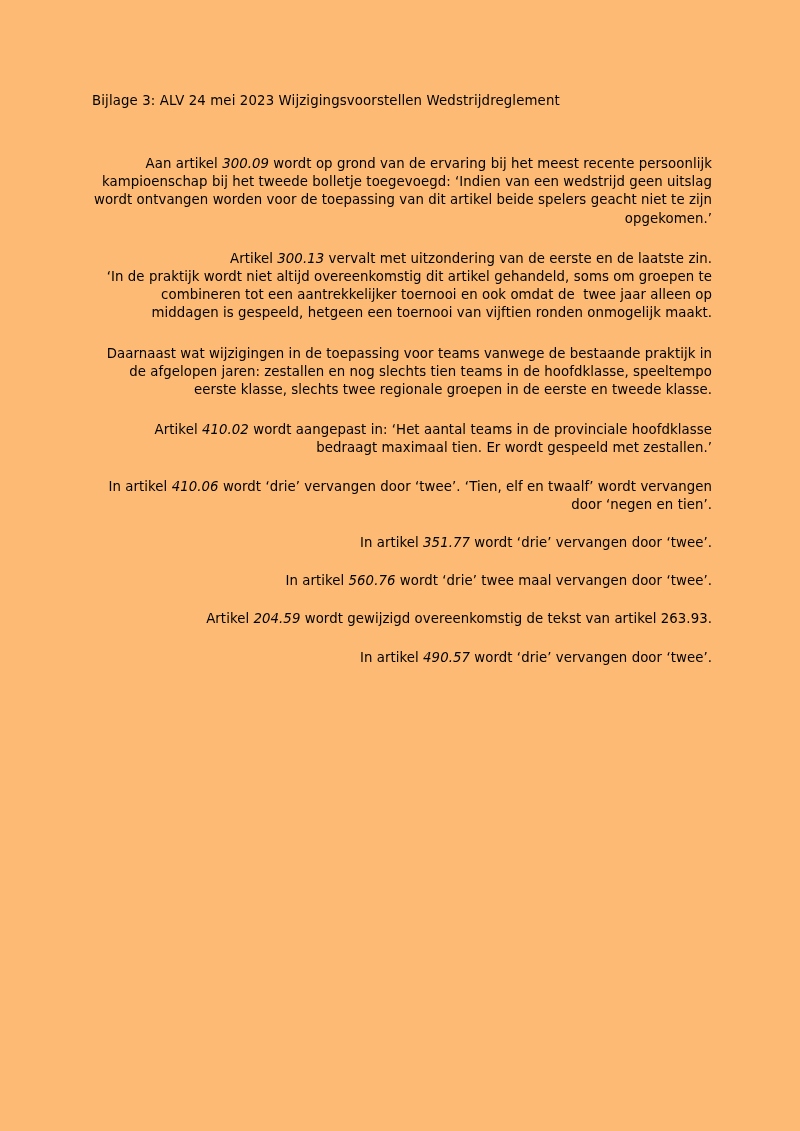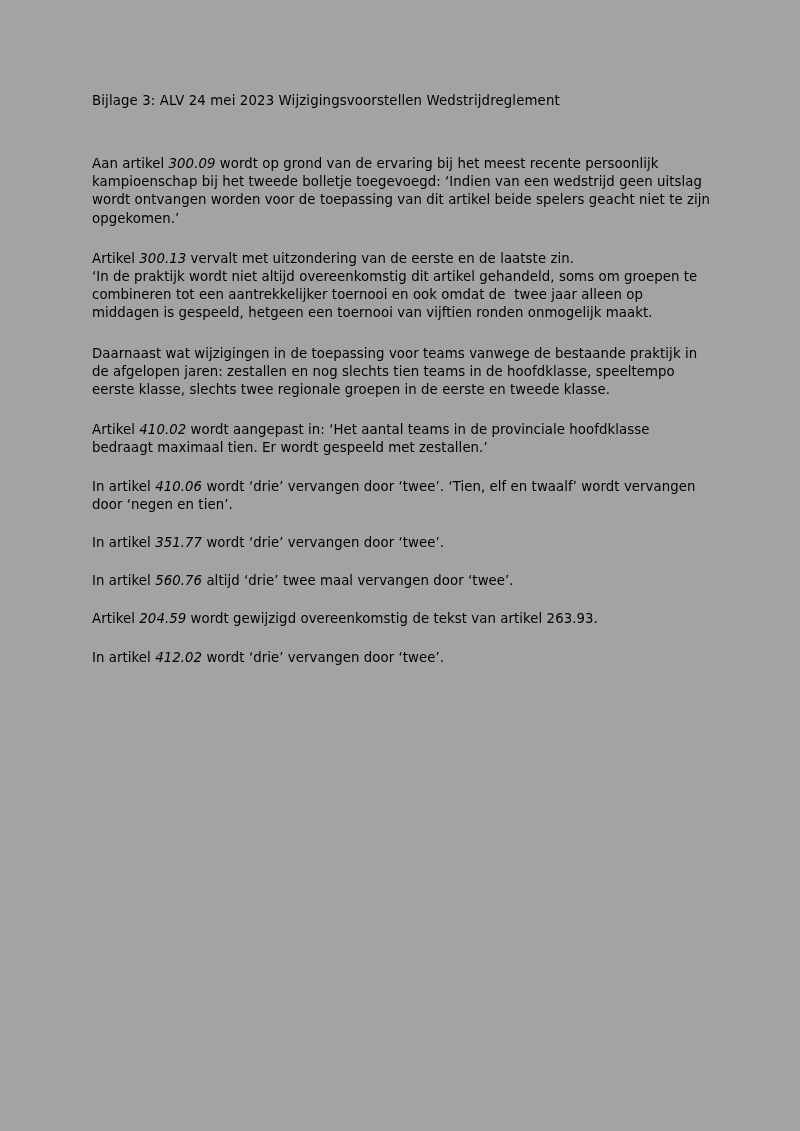--- a/index.html
+++ b/index.html
@@ -16,21 +16,21 @@
     color: #000000;
     overflow: hidden;
     -webkit-font-smoothing: antialiased;
   }
   .page {
     position: absolute;
     left: 0;
     top: 0;
     width: 800px;
     height: 1131px;
-    background: #a3a3a3;
+    background: #fdba74;
   }
   .content {
     position: absolute;
     left: 92px;
     top: 92px;
     width: 620px;
   }
   .doc-title {
     font-size: 13.3px;
     line-height: 18px;
@@ -41,21 +41,21 @@
   }
   .title-gap {
     height: 45px;
   }
   .para {
     font-size: 13.3px;
     line-height: 18.2px;
     margin: 0 0 10px 0;
     white-space: pre-wrap;
     letter-spacing: 0.005em;
-    text-align: left;
+    text-align: right;
   }
   .para.block-gap {
     margin-bottom: 20px;
   }
   .para.block-gap-lg {
     margin-bottom: 22px;
   }
   .art {
     font-style: italic;
   }
@@ -77,20 +77,20 @@
 
     <p class="para block-gap-lg"><span>Daarnaast wat wijzigingen in de toepassing voor teams vanwege de bestaande praktijk in de afgelopen jaren: zestallen en nog slechts tien teams in de hoofdklasse, speeltempo eerste klasse, slechts twee regionale groepen in de eerste en tweede klasse.</span></p>
 
     <p class="para block-gap"><span>Artikel </span><span class="art">410.02</span><span> wordt aangepast in: ‘Het aantal teams in de provinciale hoofdklasse bedraagt maximaal tien. Er wordt gespeeld met zestallen.’</span></p>
 
 
     <p class="para block-gap"><span>In artikel </span><span class="art">410.06</span><span> wordt ‘drie’ vervangen door ‘twee’. ‘Tien, elf en twaalf’ wordt vervangen door ‘negen en tien’.</span></p>
 
     <p class="para block-gap"><span>In artikel </span><span class="art">351.77</span><span> wordt ‘drie’ vervangen door ‘twee’.</span></p>
 
-    <p class="para block-gap"><span>In artikel </span><span class="art">560.76</span><span> altijd ‘drie’ twee maal vervangen door ‘twee’.</span></p>
+    <p class="para block-gap"><span>In artikel </span><span class="art">560.76</span><span> wordt ‘drie’ twee maal vervangen door ‘twee’.</span></p>
 
     <p class="para block-gap"><span>Artikel </span><span class="art">204.59</span><span> wordt gewijzigd overeenkomstig de tekst van artikel 263.93.</span></p>
 
-    <p class="para"><span>In artikel </span><span class="art">412.02</span><span> wordt ‘drie’ vervangen door ‘twee’.</span></p>
+    <p class="para"><span>In artikel </span><span class="art">490.57</span><span> wordt ‘drie’ vervangen door ‘twee’.</span></p>
 
   </div>
 </div>
 
 </body></html>

